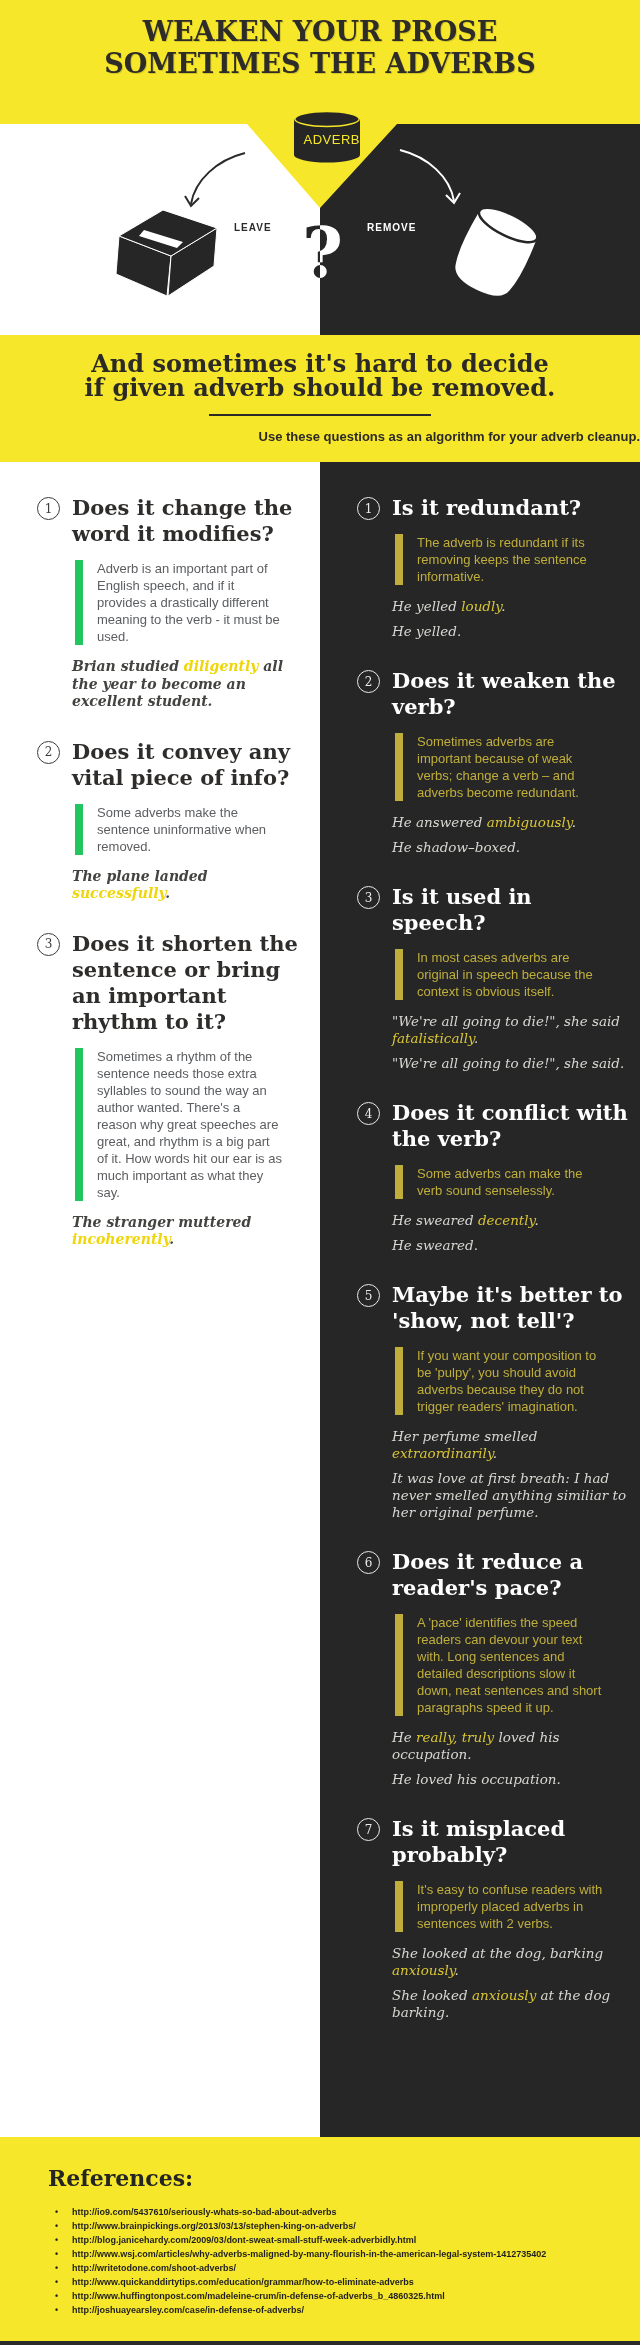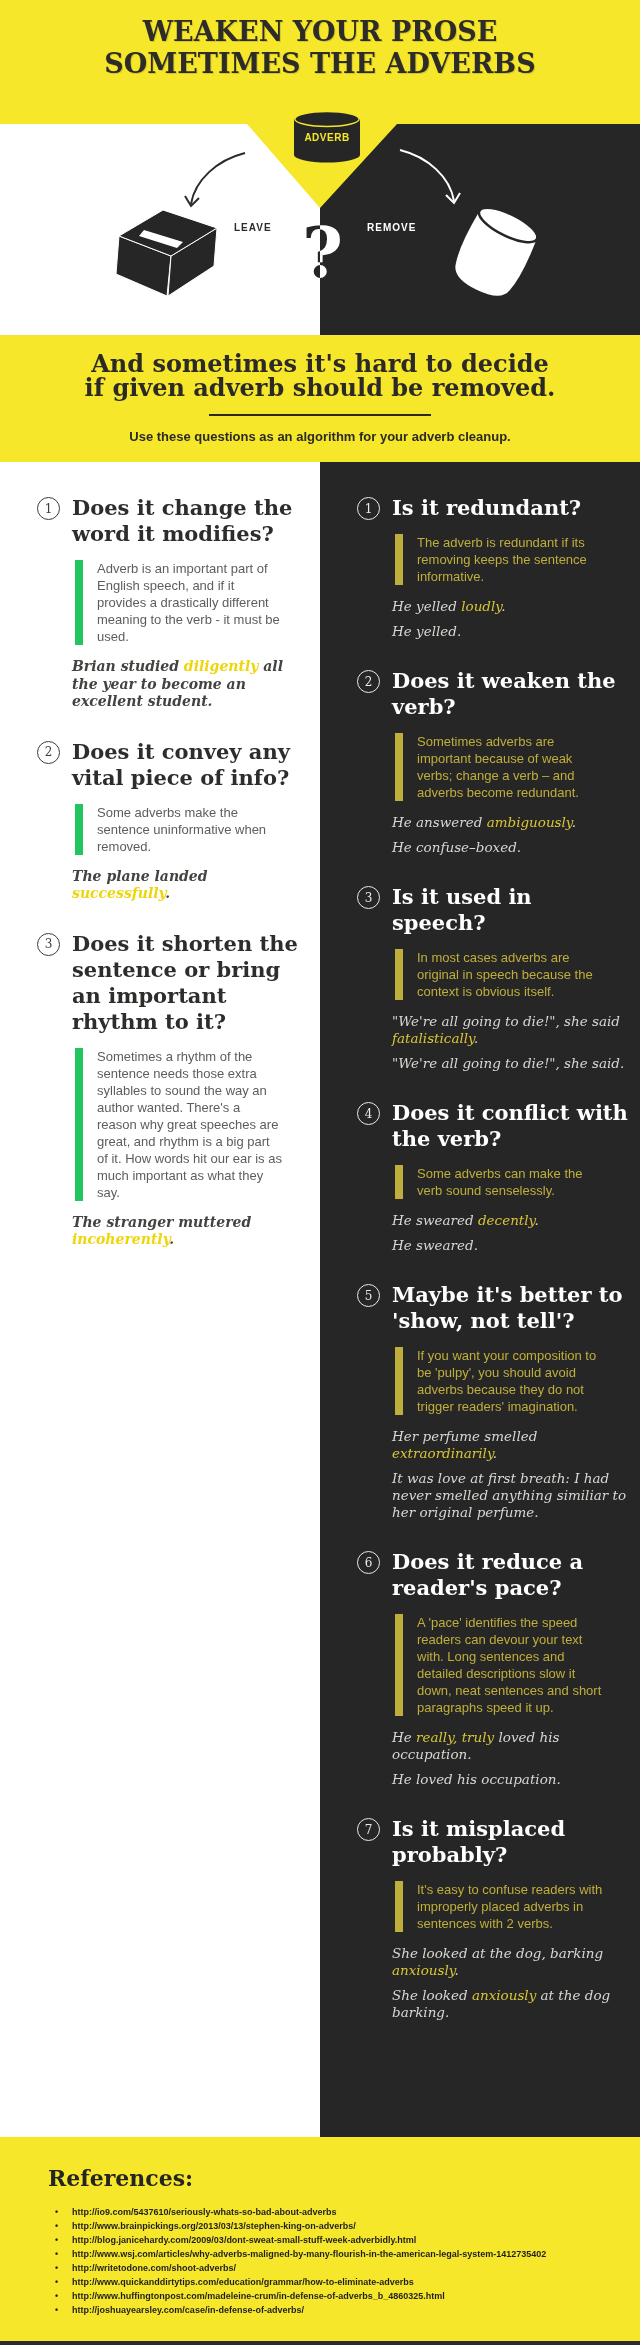--- a/index.html
+++ b/index.html
@@ -8,22 +8,22 @@
 
   
   .hero{position:relative;height:335px;
         background:linear-gradient(90deg,#ffffff 0 50%,#262626 50% 100%);}
   .hero-yellow{position:absolute;inset:0;}
   .title{position:absolute;top:16px;left:0;width:100%;text-align:center;
          font-family:"DejaVu Serif","Liberation Serif",serif;font-weight:bold;
          font-size:27px;line-height:32px;color:#2d2c28;
          text-shadow:1px 1px 0 rgba(60,50,0,.18);}
   .adverb-can{position:absolute;left:294px;top:110px;width:66px;height:54px;}
-  .adverb-can .can-label{position:absolute;left:0;top:22px;width:100%;text-align:center;
-         font-size:10px;font-weight:bold;letter-spacing:.5px;color:#f6e72b;}
+  .adverb-can .can-label{position:absolute;left:0;top:22px;width:100%;text-align:right;
+         font-size:13px;font-weight:normal;letter-spacing:.5px;color:#f6e72b;}
   .arrow{position:absolute;}
   .arrow-left{left:183px;top:150px;}
   .arrow-right{left:396px;top:147px;}
   .side-label{position:absolute;top:222px;font-size:10px;font-weight:bold;
          letter-spacing:1px;color:#2b2b2b;}
   .label-leave{left:234px;}
   .label-remove{left:367px;color:#ffffff;}
   .box-icon{position:absolute;left:103px;top:204px;}
   .jar-icon{position:absolute;left:447px;top:200px;}
   .qmark{position:absolute;left:302px;top:212px;width:38px;height:86px;
@@ -31,21 +31,21 @@
          font-size:70px;line-height:82px;text-align:center;}
   .qmark span{position:absolute;inset:0;}
   .qmark .q-dark{color:#262626;clip-path:inset(0 52.6% 0 0);}
   .qmark .q-light{color:#ffffff;clip-path:inset(0 0 0 47.4%);}
 
   
   .intro{height:127px;background:#f7e72b;text-align:center;box-sizing:border-box;padding-top:17px;}
   .intro h2{margin:0;font-family:"DejaVu Serif","Liberation Serif",serif;font-weight:bold;
             font-size:24px;line-height:24px;color:#2b2a26;}
   .divider{width:222px;height:2px;background:#2b2a26;margin:14px auto 13px;}
-  .intro .sub{font-size:13px;font-weight:bold;color:#2b2a26;margin:0;}
+  .intro .sub{font-size:13px;font-weight:bold;color:#2b2a26;margin:0;text-align:right;}
 
   
   .columns{display:flex;height:1675px;}
   .col{width:320px;box-sizing:border-box;padding-top:33px;overflow:hidden;}
   .col-left{background:#ffffff;}
   .col-right{background:#262626;padding-bottom:40px;}
   .item{margin:0 0 28px 0;}
   .item-head{position:relative;padding-left:72px;min-height:26px;margin-bottom:13px;}
   .num-circle{position:absolute;left:37px;top:2px;width:23px;height:23px;
       border:1.5px solid #3c3c3a;border-radius:50%;display:flex;align-items:center;
@@ -199,21 +199,21 @@
   <section class="item">
     <div class="item-head">
       <span class="num-circle">
               <span class="num">2</span>
             </span>
       <h3 class="q-heading">Does it weaken the verb?</h3>
     </div>
     <p class="note">Sometimes adverbs are important because of weak verbs; change a verb – and adverbs become redundant.</p>
     <div class="examples">
             <p class="example"><span>He answered </span><span class="hl">ambiguously</span><span>.</span></p>
-            <p class="example"><span>He confuse–boxed.</span></p>
+            <p class="example"><span>He shadow–boxed.</span></p>
           </div>
   </section>
 
   <section class="item">
     <div class="item-head">
       <span class="num-circle">
               <span class="num">3</span>
             </span>
       <h3 class="q-heading">Is it used in speech?</h3>
     </div>

